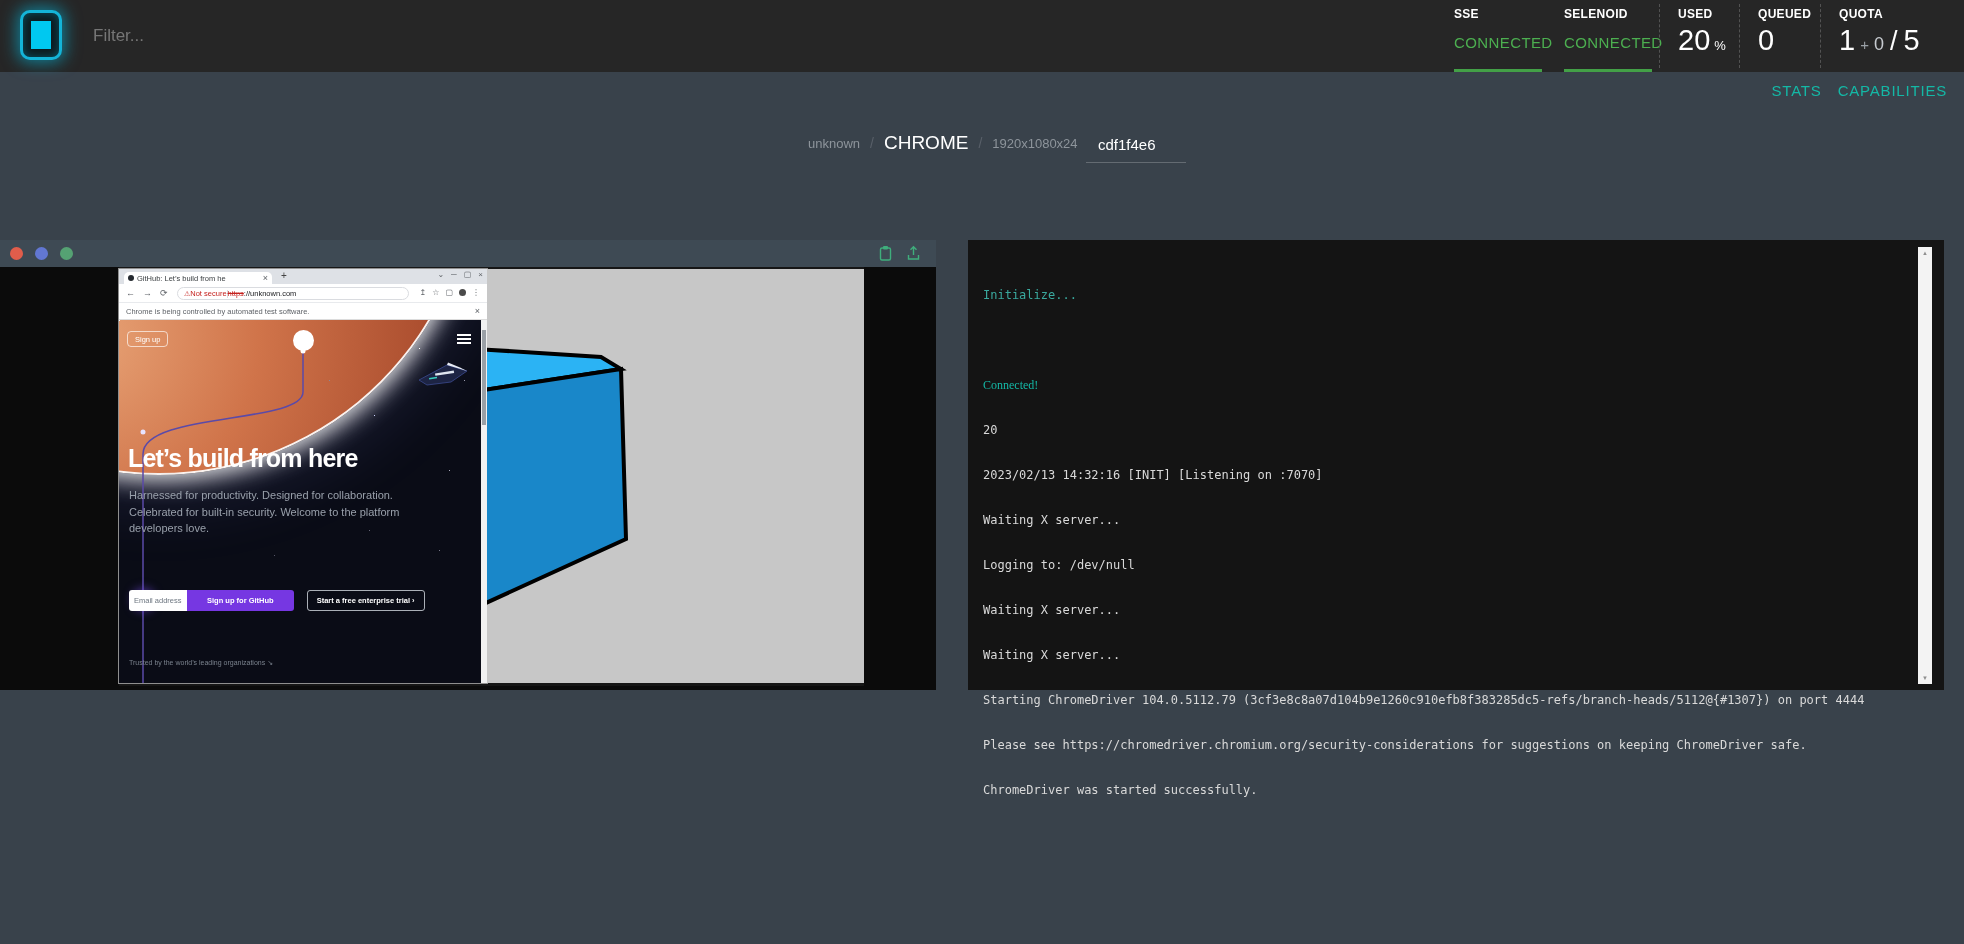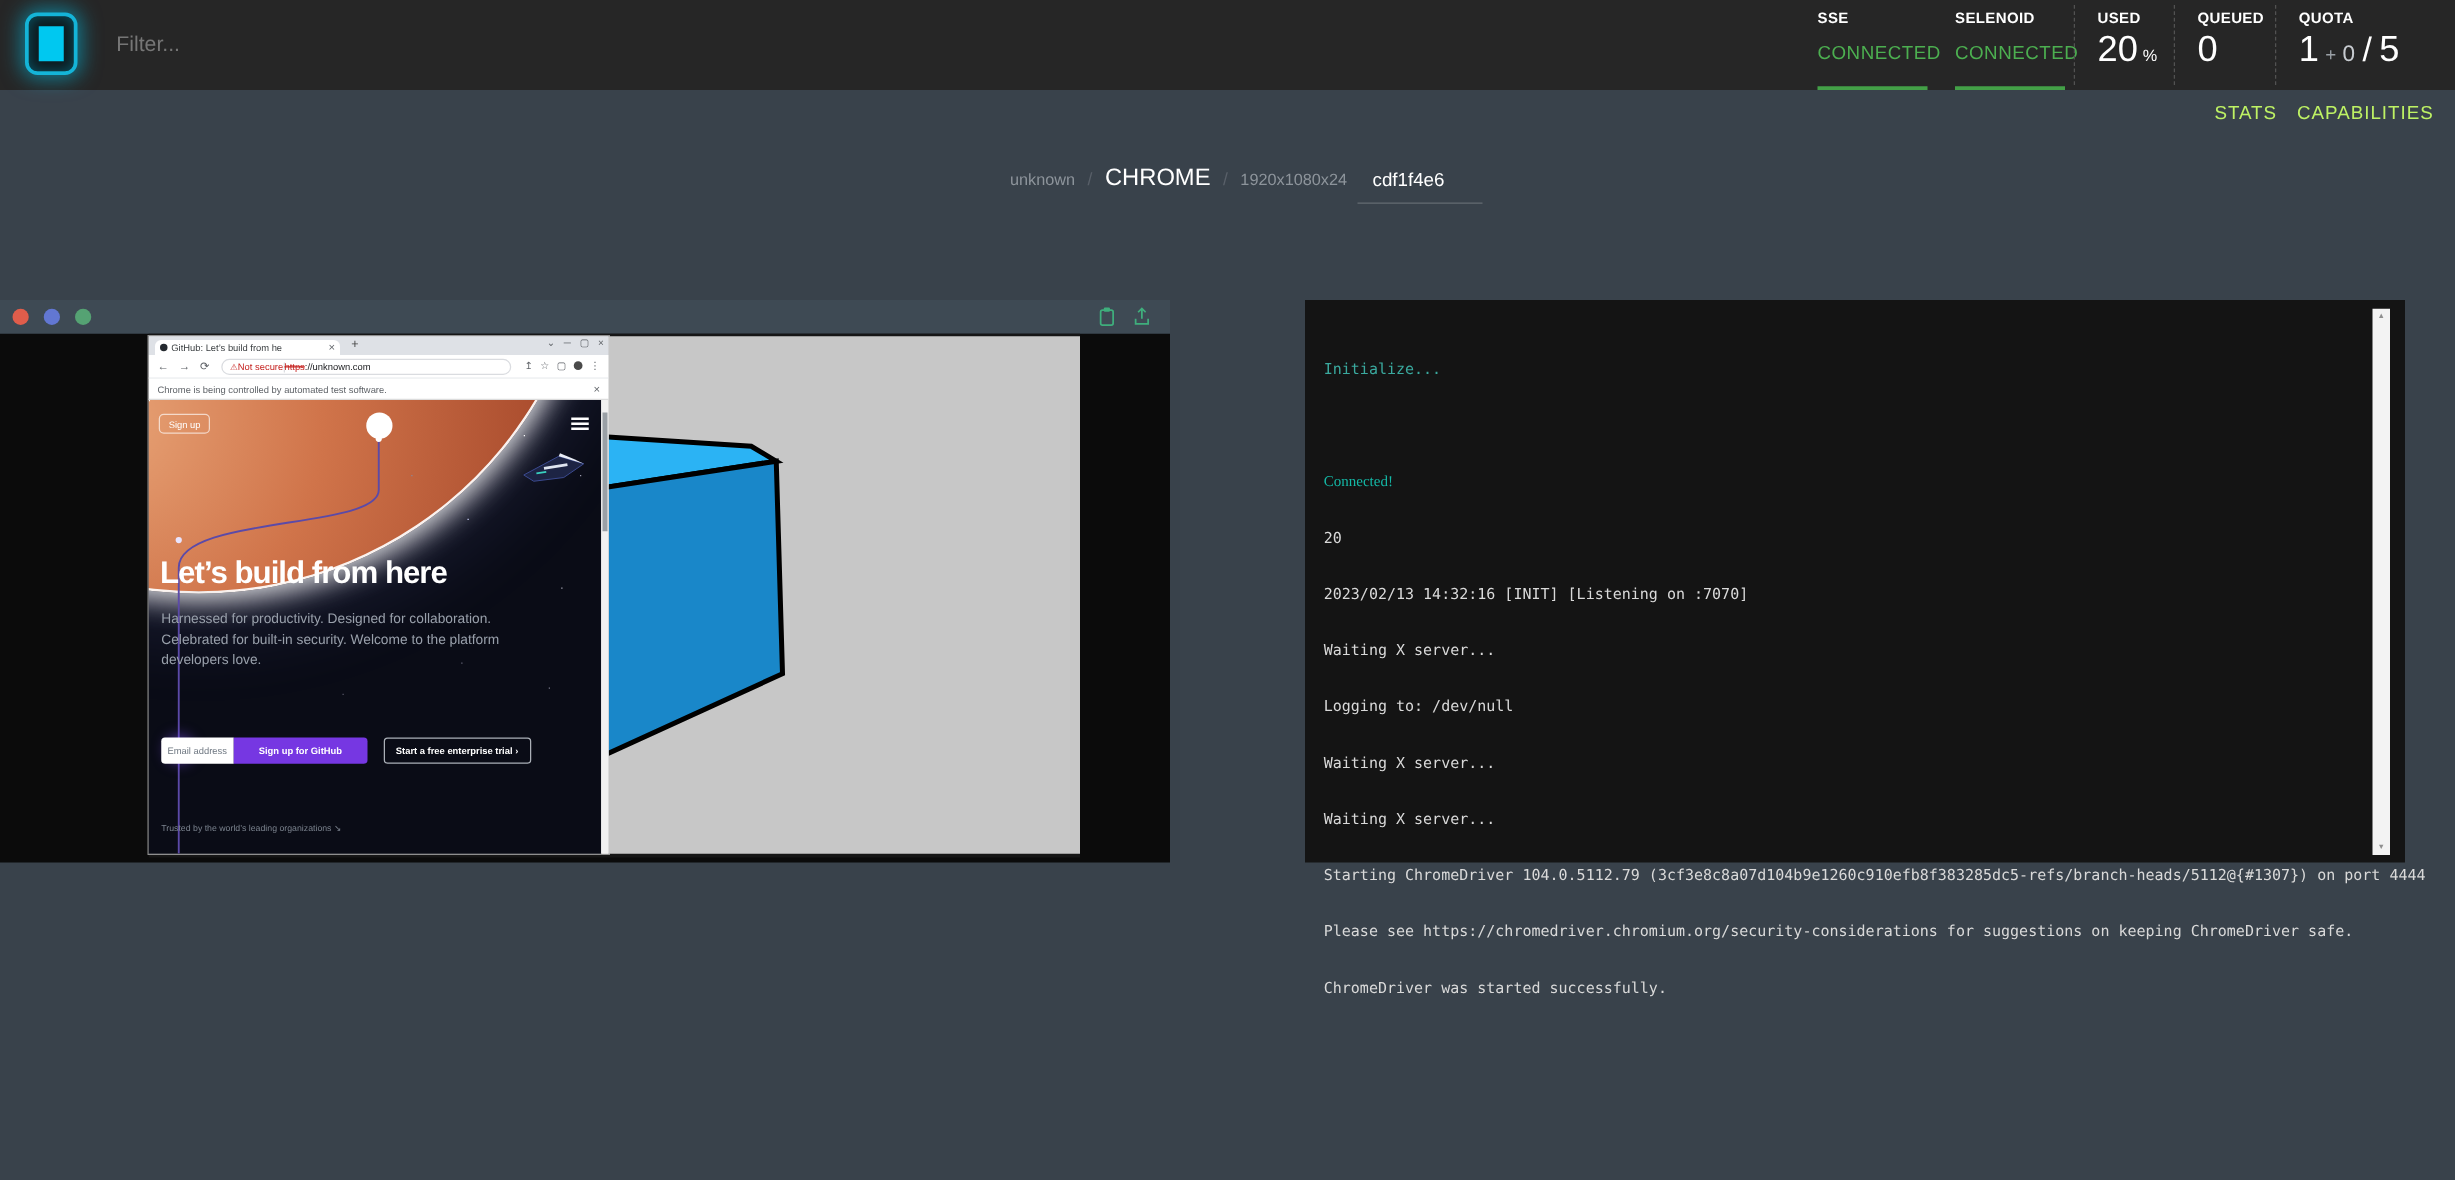--- a/index.html
+++ b/index.html
@@ -29,21 +29,21 @@
   .stat-green-line { position:absolute; left:0; bottom:0; width:88px; height:3px; background:#43a047; }
   .stat-number-row { margin-top:3px; display:flex; align-items:baseline; color:#fff; }
   .num-big { font-size:29px; }
   .num-suffix { font-size:13px; margin-left:4px; }
   .num-plus { font-size:15px; color:#9aa0a6; margin:0 5px; }
   .num-pending { font-size:18px; color:#c7cbd0; }
   .num-slash { font-size:27px; margin:0 6px; }
 
   
   .tabs { position:absolute; top:82px; right:17px; display:flex; gap:16px; }
-  .tab-item { color:#bef264; font-size:15px; letter-spacing:.8px; cursor:pointer; }
+  .tab-item { color:#14b8a6; font-size:15px; letter-spacing:.8px; cursor:pointer; }
 
   
   .session { position:absolute; left:808px; top:132px; display:flex; align-items:center; cursor:pointer; }
   .sess-dim { font-size:13px; color:#8d949b; }
   .sess-sep { font-size:14px; color:#596069; margin:0 10px; }
   .sess-browser { font-size:19px; color:#fff; }
   .session-id { position:absolute; left:1098px; top:136px; font-size:15px; color:#fff; cursor:pointer; }
   .session-id-line { position:absolute; left:1086px; top:162px; width:100px; height:1px; background:rgba(255,255,255,.22); }
 
   
@@ -113,21 +113,21 @@
                 font-family:"DejaVu Sans Mono", monospace; box-shadow:0 0 10px 3px rgba(130,80,255,.5); }
   .trusted { position:absolute; left:10px; top:339px; font-size:7px; color:#7a828d; }
 
   .browser-scroll { position:absolute; right:0; top:51px; width:6px; height:363px; background:#f1f1f1; cursor:pointer; }
   .browser-thumb { position:absolute; left:1px; top:10px; width:4px; height:95px; background:#9aa0a6; }
 
   
   .desktop { position:absolute; left:368px; top:2px; width:377px; height:414px; background:#c7c7c7; overflow:hidden; }
 
   
-  .log-panel { position:absolute; left:1044px; top:240px; width:880px; height:450px; background:#141414; }
+  .log-panel { position:absolute; left:968px; top:240px; width:976px; height:450px; background:#141414; }
   .log { position:absolute; left:15px; top:18px; font-family:"DejaVu Sans Mono", monospace; font-size:12px;
          line-height:15px; color:#d9d9d9; white-space:pre; }
   .log-line { height:15px; }
   .log-scroll { position:absolute; right:12px; top:7px; width:14px; height:437px; background:#f3f3f3; cursor:pointer; }
   .scroll-arrow { position:absolute; left:0; width:14px; text-align:center; font-size:6px; color:#8f8f8f; }
   .arrow-up { top:3px; } .arrow-down { bottom:3px; }
 </style>
 </head>
 <body>
 

